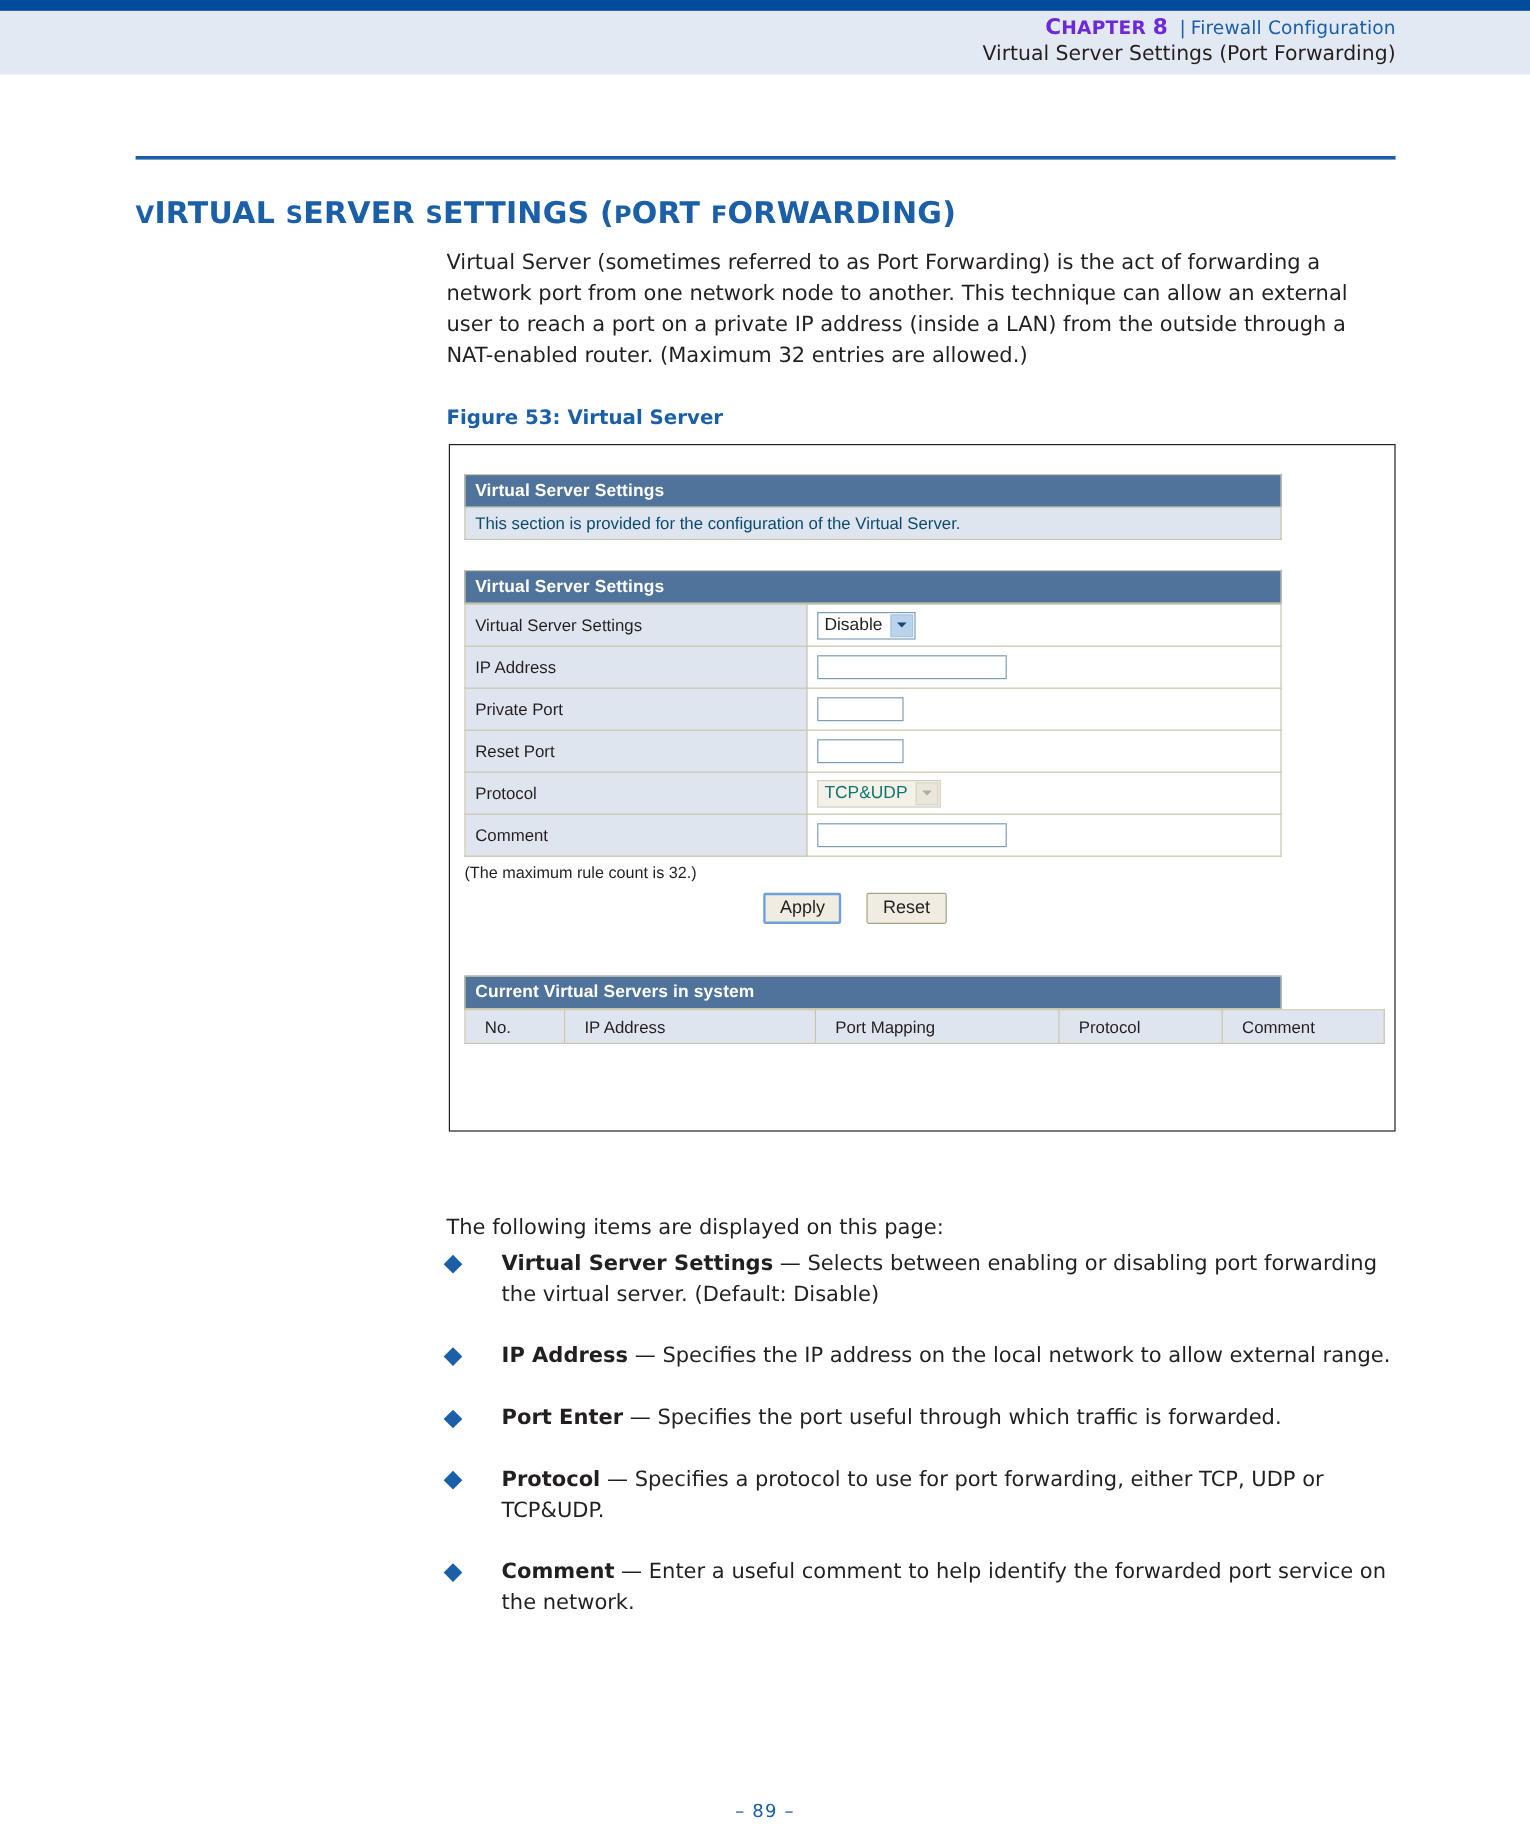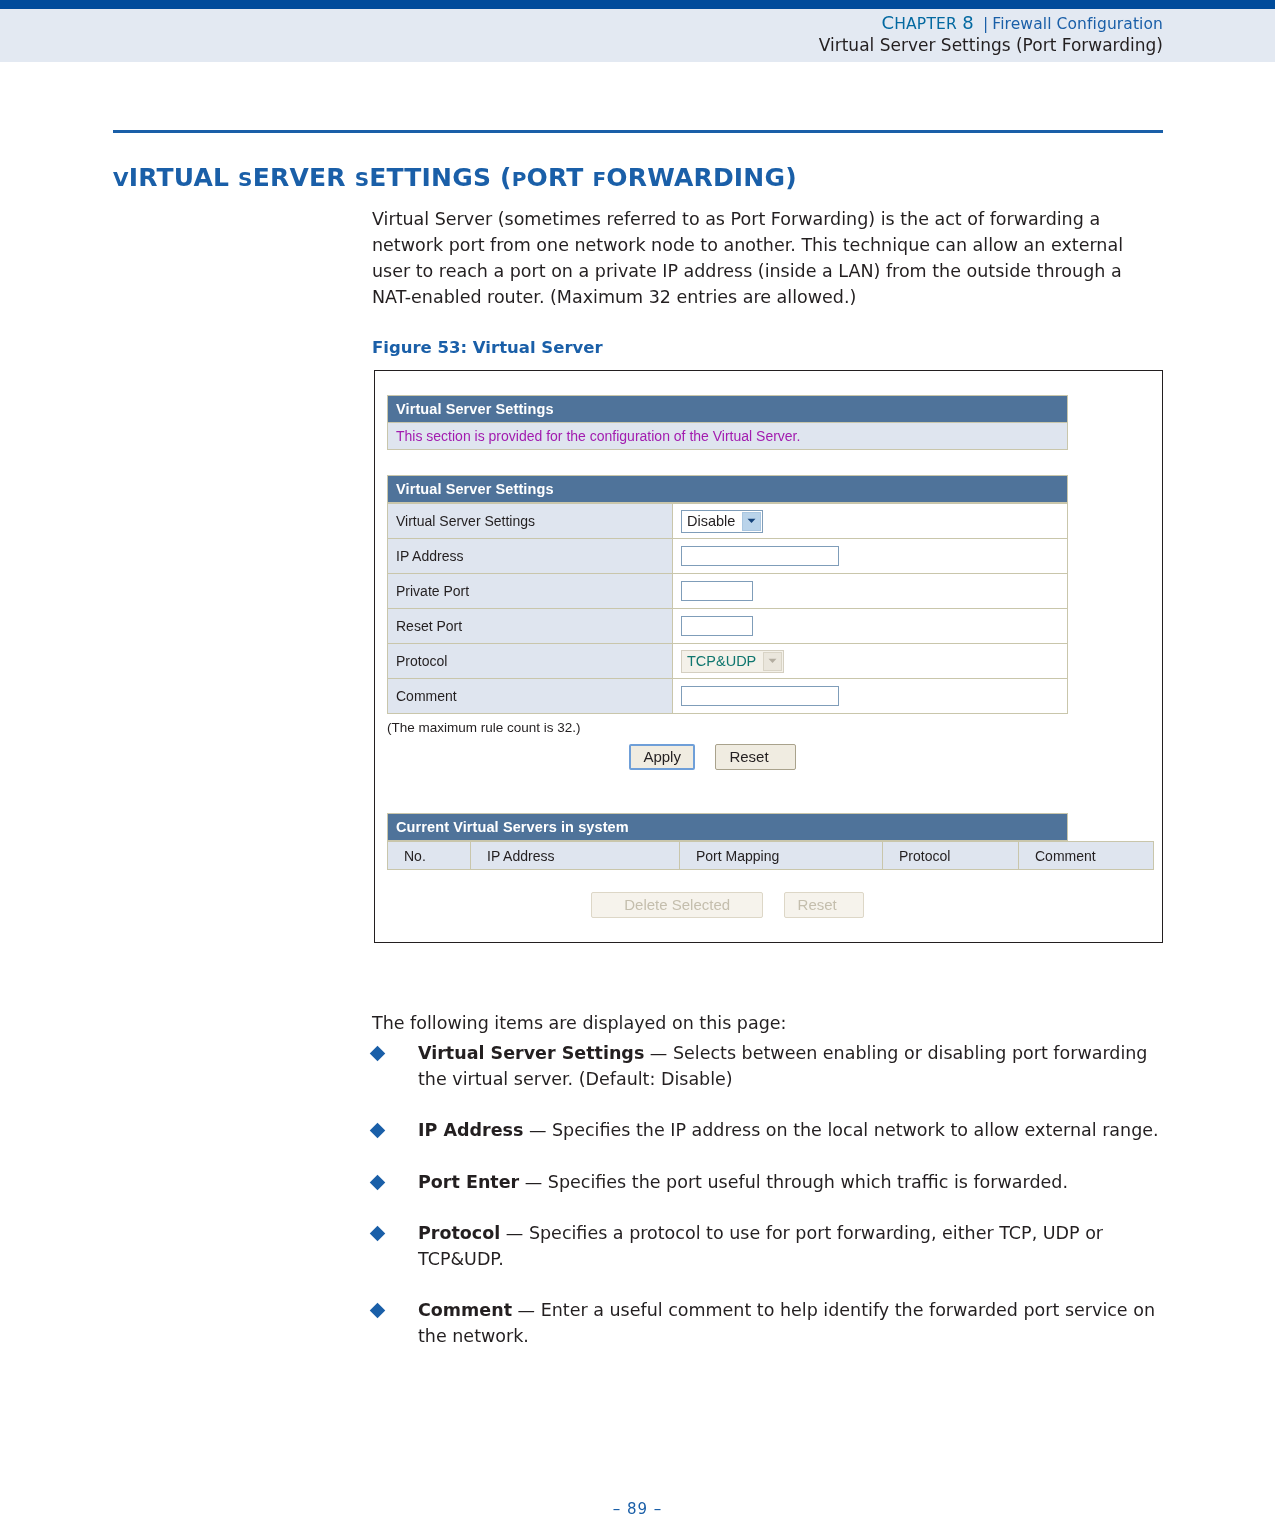--- a/index.html
+++ b/index.html
@@ -28,22 +28,22 @@
   }
   .hdr-line1 {
     position: absolute;
     right: 112px;
     top: 3px;
     font-size: 15.5px;
     white-space: nowrap;
     letter-spacing: 0.1px;
   }
   .hdr-chapter {
-    color: #0369a1;
-    font-weight: normal;
+    color: #6d28d9;
+    font-weight: bold;
     letter-spacing: 0.2px;
     text-align: right;
   }
   .hdr-chapter .sc { font-size: 18px; }
   .hdr-sep {
     color: #1a5fa8;
     font-weight: normal;
     padding: 0 4px;
   }
   .hdr-section {
@@ -134,21 +134,21 @@
     width: 681px;
     letter-spacing: 0.1px;
   }
   .ui-desc {
     background: #dfe5ef;
     border: 1px solid #c9c6ab;
     border-top: none;
     box-sizing: border-box;
     width: 681px;
     font-size: 14px;
-    color: #a21caf;
+    color: #0c4a6e;
     padding: 5px 0 5px 8px;
   }
 
   .ui-gap { height: 25px; }
 
   .ui-table {
     width: 681px;
     border-collapse: collapse;
     table-layout: fixed;
   }
@@ -228,21 +228,21 @@
     margin-top: 9px;
     padding-right: 30px;
   }
   .btn {
     display: inline-block;
     font-size: 15px;
     color: #231f20;
     background: #f0ece1;
     border: 1px solid #a9a28c;
     border-radius: 2px;
-    padding: 3px 26px 4px 13px;
+    padding: 3px 13px 4px 13px;
     margin: 0 8px;
     font-family: "Liberation Sans", sans-serif;
   }
   .btn.focus {
     border: 2px solid #6f9fd8;
     padding: 2px 12px 3px 12px;
   }
   .btn.disabled {
     color: #c4bead;
     background: #f6f3ec;
@@ -416,24 +416,20 @@
             <th class="col-no">No.</th>
             <th class="col-ip">IP Address</th>
             <th class="col-pm">Port Mapping</th>
             <th class="col-pr">Protocol</th>
             <th class="col-cm">Comment</th>
           </tr>
         </thead>
         <tbody></tbody>
       </table>
 
-      <div class="btnrow" style="margin-top:22px;padding-right:0">
-        <span class="btn disabled wide">Delete Selected</span>
-        <span class="btn disabled">Reset</span>
-      </div>
 
     </div>
   </div>
 
   <p class="lead">The following items are displayed on this page:</p>
 
   <div class="bullets">
     <div class="bullet">
       <span class="dia"></span>
       <b>Virtual Server Settings</b><span> — </span><span>Selects between enabling or disabling port forwarding the virtual server. (Default: Disable)</span>

